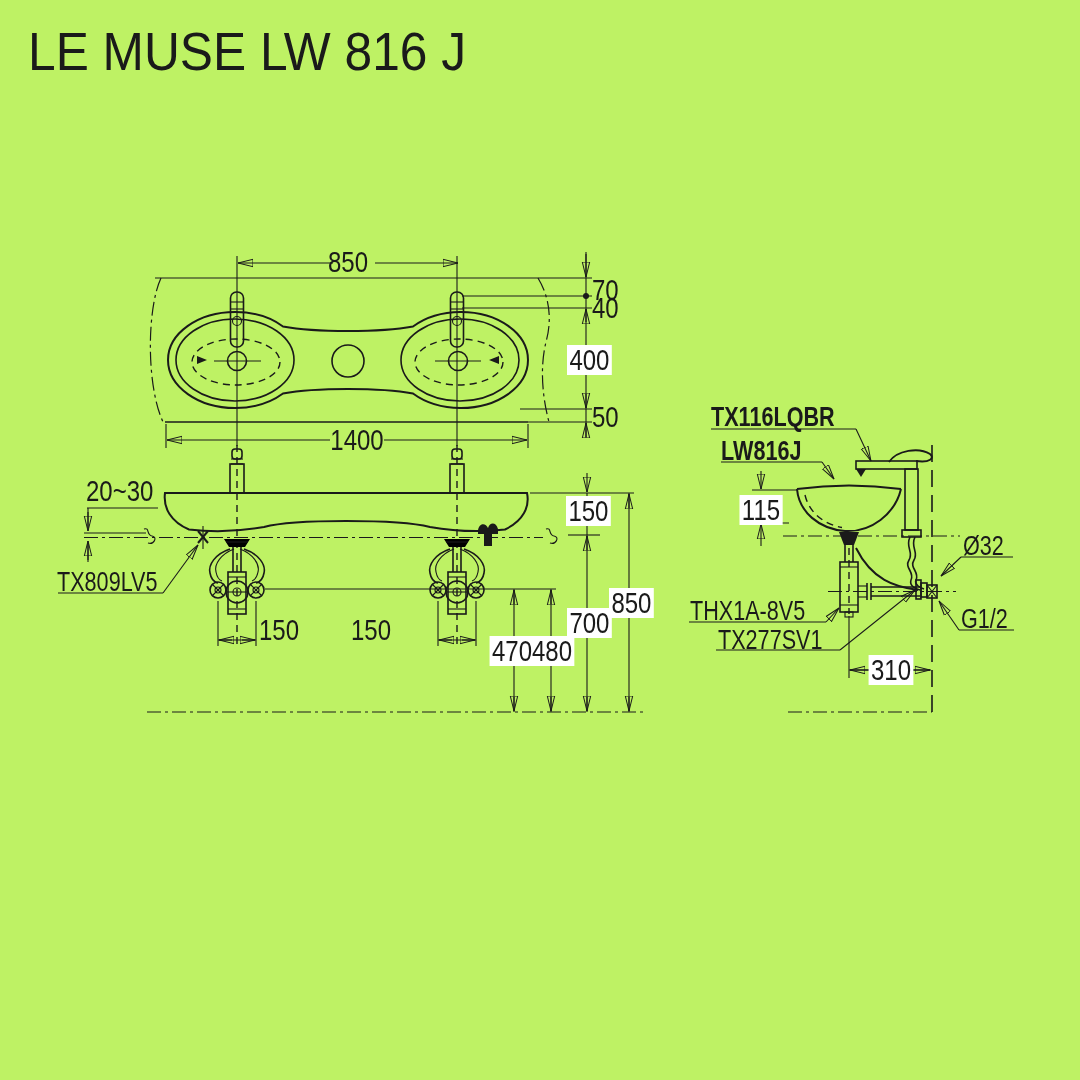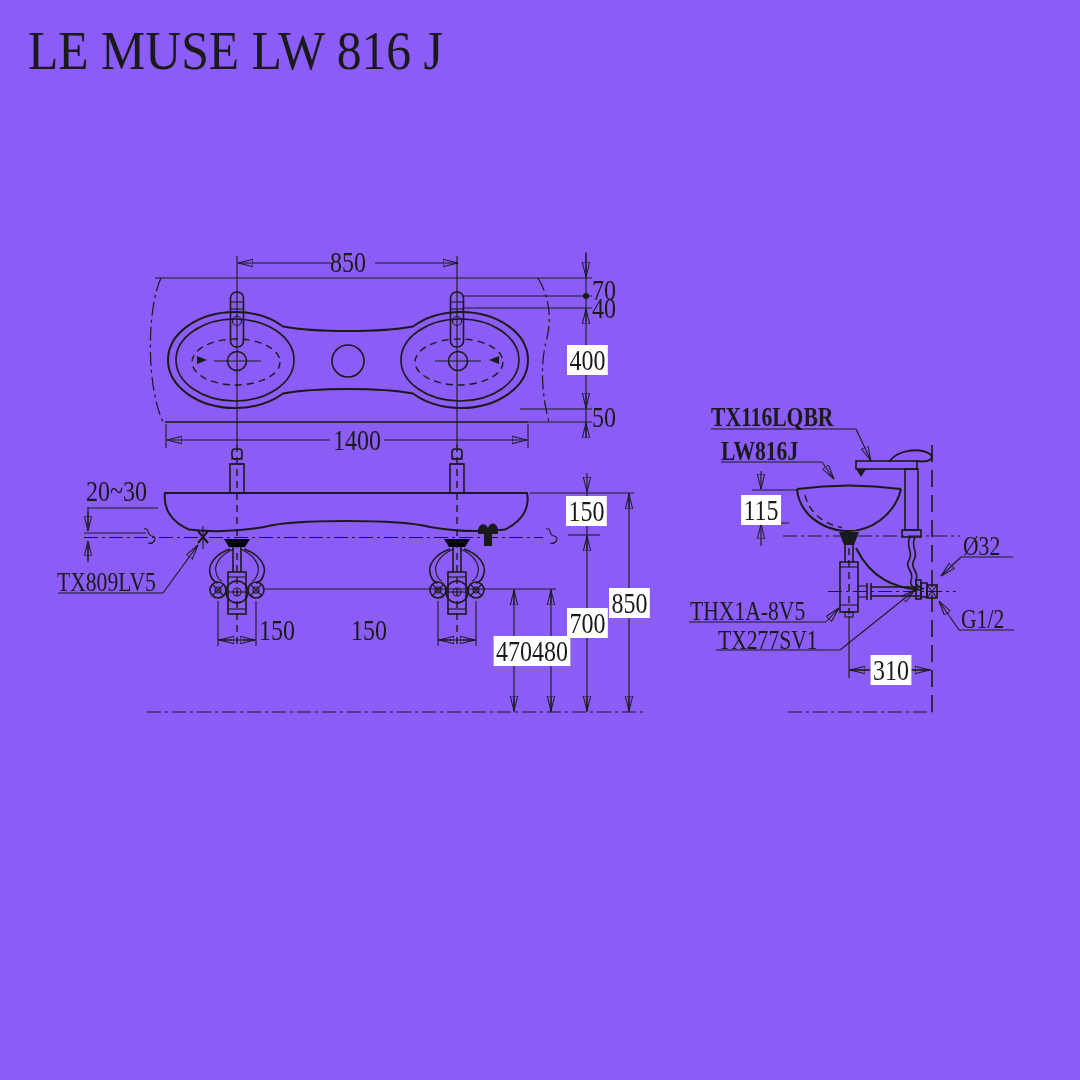--- a/index.html
+++ b/index.html
@@ -1,17 +1,17 @@
 <!DOCTYPE html>
 <html><head>
 <meta charset="utf-8">
 <style>
   html,body{margin:0;padding:0;background:#ffffff;}
-  #canvas{position:relative;width:1080px;height:1080px;background:#8b5cf6;overflow:hidden;
-          font-family:Liberation Serif, serif;color:#1a1a1a;}
+  #canvas{position:relative;width:1080px;height:1080px;background:#bef264;overflow:hidden;
+          font-family:Liberation Sans, sans-serif;color:#1a1a1a;}
   #drawing{position:absolute;left:0;top:0;}
   .txt{position:absolute;white-space:nowrap;color:#1a1a1a;line-height:1;}
   .ttl{font-size:54px;transform:scale(.92,1);transform-origin:left top;}
   .dim{font-size:30px;}
   .lbl{font-size:27px;}
   .lbl-b{font-size:27px;font-weight:bold;}
   .c{transform:translate(-50%,-50%) scale(.8,1);}
   .l{transform:translateY(-50%) scale(.8,1);transform-origin:left center;}
   .bg{background:#ffffff;padding:0 3px;}
   svg line, svg path, svg rect, svg ellipse, svg circle{stroke:#1a1a1a;fill:none;}

